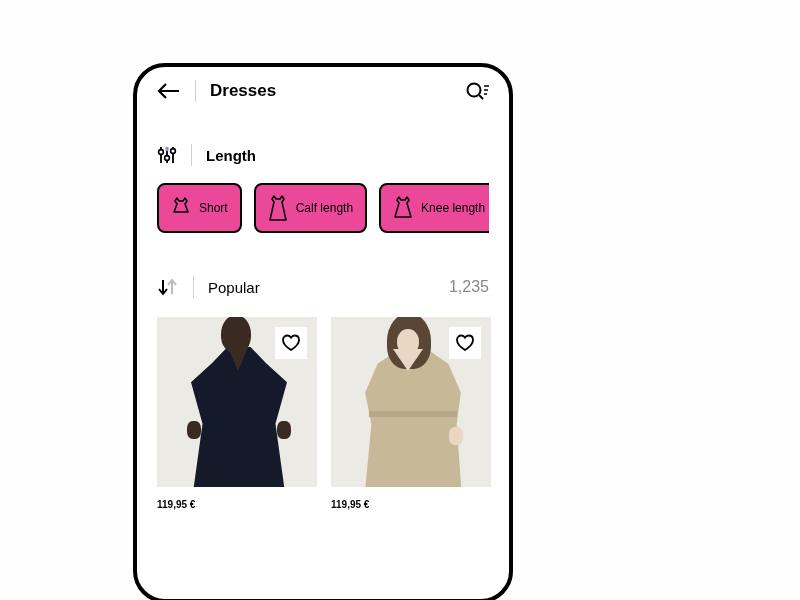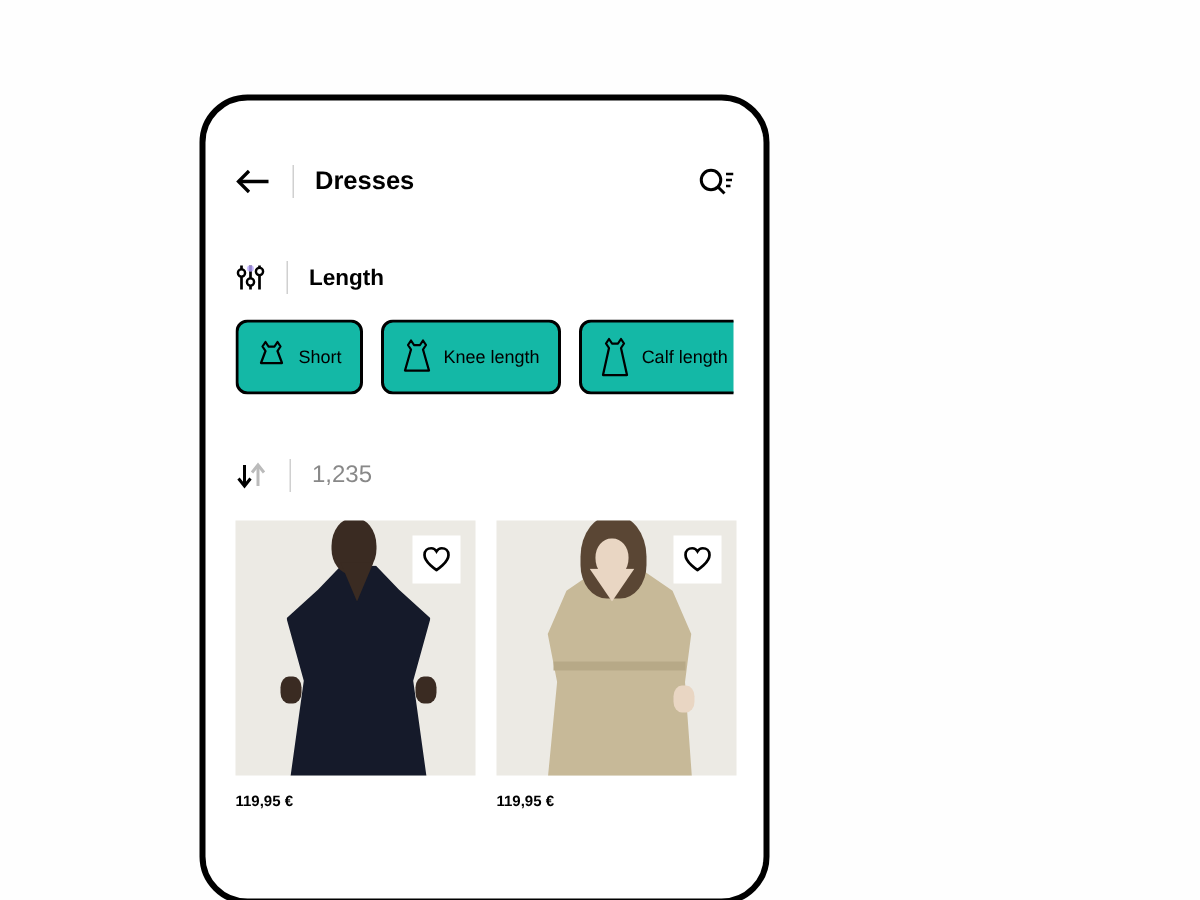--- a/index.html
+++ b/index.html
@@ -15,21 +15,21 @@
     left: 133px;
     top: 63px;
     width: 380px;
     height: 540px;
     border: 4px solid #000;
     border-radius: 32px;
     background: #fff;
     overflow: hidden;
   }
   .inner {
-    padding: 40px 20px 0 20px;
+    padding: 10px 20px 0 20px;
     height: 100%;
   }
   .topbar {
     display: flex;
     align-items: center;
     height: 28px;
   }
   .back-arrow svg { display: block; }
   .vdiv {
     width: 1px;
@@ -66,21 +66,21 @@
   }
   .chip {
     flex: 0 0 auto;
     display: flex;
     align-items: center;
     gap: 8px;
     height: 50px;
     padding: 0 12px;
     border: 2px solid #000;
     border-radius: 8px;
-    background: #14b8a6;
+    background: #ec4899;
     font-size: 12px;
     font-weight: 500;
     color: #000;
     white-space: nowrap;
   }
   .chip svg { flex: 0 0 auto; }
 
   .sort-row {
     display: flex;
     align-items: center;
@@ -207,44 +207,45 @@
     </div>
 
     <div class="chip-row">
       <div class="chip">
         <svg width="20" height="24" viewBox="0 0 20 24">
           <path d="M6 2 L8 5 L12 5 L14 2 L16 5 L14 8 L17 16 L3 16 L6 8 L4 5 Z" fill="none" stroke="#000" stroke-width="1.5" stroke-linejoin="round"></path>
         </svg>
         <span>Short</span>
       </div>
       <div class="chip">
+        <svg width="20" height="28" viewBox="0 0 20 28">
+          <path d="M6 2 L8 5 L12 5 L14 2 L16 5 L14 8 L18 26 L2 26 L6 8 L4 5 Z" fill="none" stroke="#000" stroke-width="1.5" stroke-linejoin="round"></path>
+        </svg>
+        <span>Calf length</span>
+      </div>
+      <div class="chip">
         <svg width="20" height="26" viewBox="0 0 20 26">
           <path d="M6 2 L8 5 L12 5 L14 2 L16 5 L14 8 L18 22 L2 22 L6 8 L4 5 Z" fill="none" stroke="#000" stroke-width="1.5" stroke-linejoin="round"></path>
         </svg>
         <span>Knee length</span>
-      </div>
-      <div class="chip">
-        <svg width="20" height="28" viewBox="0 0 20 28">
-          <path d="M6 2 L8 5 L12 5 L14 2 L16 5 L14 8 L18 26 L2 26 L6 8 L4 5 Z" fill="none" stroke="#000" stroke-width="1.5" stroke-linejoin="round"></path>
-        </svg>
-        <span>Calf length</span>
       </div>
 
     </div>
 
     <div class="sort-row">
       <span class="sort-icon">
         <svg width="22" height="20" viewBox="0 0 22 20">
           <line x1="6" y1="3" x2="6" y2="17" stroke="#000" stroke-width="2"></line>
           <polyline points="2,12 6,17 10,12" fill="none" stroke="#000" stroke-width="2"></polyline>
           <line x1="15" y1="17" x2="15" y2="3" stroke="#bbb" stroke-width="2"></line>
           <polyline points="11,8 15,3 19,8" fill="none" stroke="#bbb" stroke-width="2"></polyline>
         </svg>
       </span>
       <span class="vdiv"></span>
+      <span class="sort-label">Popular</span>
       <span class="count">1,235</span>
     </div>
 
     <div class="grid">
       <div class="card">
         <div class="imgbox">
           <div class="fig1">
             <div class="dress"></div>
             <div class="head"></div>
             <div class="v"></div>

